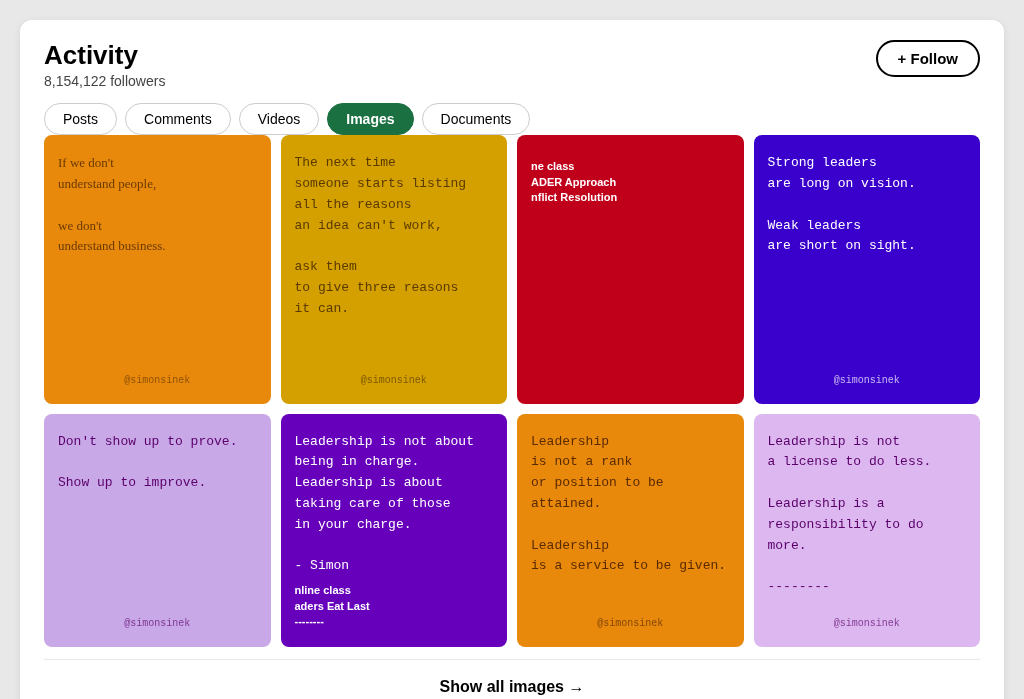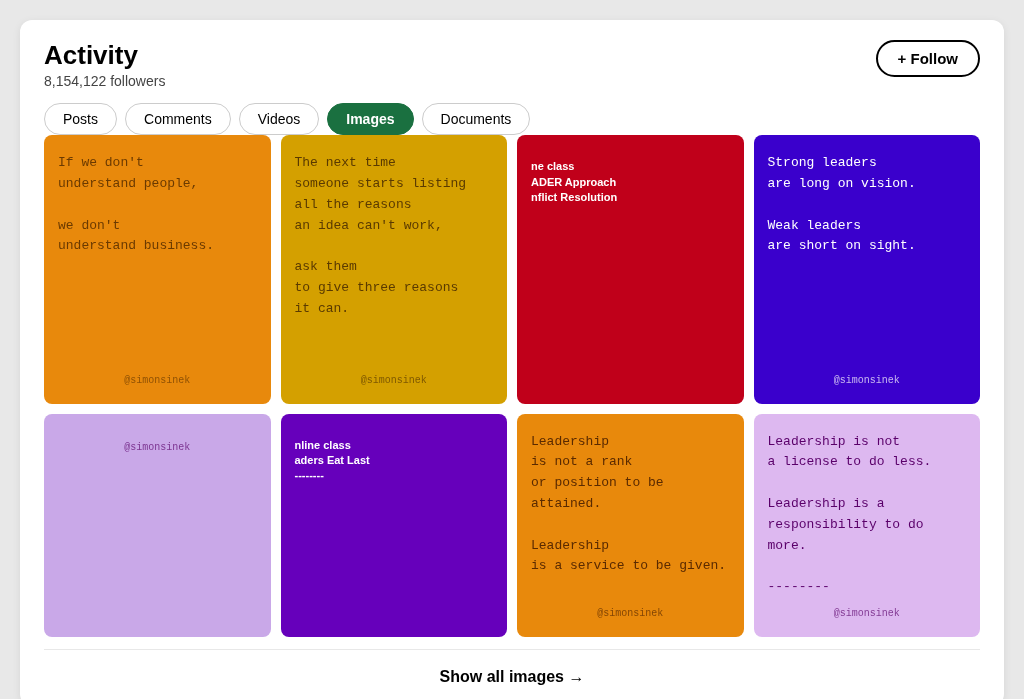--- a/index.html
+++ b/index.html
@@ -132,21 +132,21 @@
   <div class="tabs" id="tabs-container">
       <button class="tab-btn">Posts</button>
       <button class="tab-btn">Comments</button>
       <button class="tab-btn">Videos</button>
       <button class="tab-btn active">Images</button>
       <button class="tab-btn">Documents</button>
     </div>
 
   <div class="images-grid" id="images-container">
       <div class="img-card" style="background: rgb(232, 137, 12); color: rgb(107, 58, 0);">
-        <div class="quote-text" style="white-space: pre-line;">If we don't
+        <div class="quote-text" style="white-space: pre-line; font-family: Liberation Serif, serif;">If we don't
 understand people,
 
 we don't
 understand business.</div>
         <div class="handle">@simonsinek</div>
       </div>
       <div class="img-card" style="background: rgb(212, 160, 0); color: rgb(90, 58, 0); gap: 45px;">
         <div class="quote-text" style="white-space: pre-line;">The next time
 someone starts listing
 all the reasons
@@ -164,23 +164,33 @@
       </div>
       <div class="img-card" style="background: rgb(58, 0, 204); color: rgb(255, 255, 255);">
         <div class="quote-text" style="white-space: pre-line;">Strong leaders
 are long on vision.
 
 Weak leaders
 are short on sight.</div>
         <div class="handle">@simonsinek</div>
       </div>
       <div class="img-card" style="background: rgb(201, 168, 232); color: rgb(90, 0, 106);">
+        <div class="quote-text" style="white-space: pre-line;">Don't show up to prove.
+
+Show up to improve.</div>
         <div class="handle">@simonsinek</div>
       </div>
       <div class="img-card" style="background: rgb(102, 0, 187); color: rgb(255, 255, 255);">
+        <div class="quote-text" style="white-space: pre-line;">Leadership is not about
+    being in charge.
+Leadership is about
+  taking care of those
+      in your charge.
+
+              - Simon</div>
         <div class="bottom-label" style="white-space: pre-line;">nline class
 aders Eat Last
 --------</div>
       </div>
       <div class="img-card" style="background: rgb(232, 137, 12); color: rgb(90, 42, 0);">
         <div class="quote-text" style="white-space: pre-line;">Leadership
 is not a rank
 or position to be attained.
 
 Leadership

